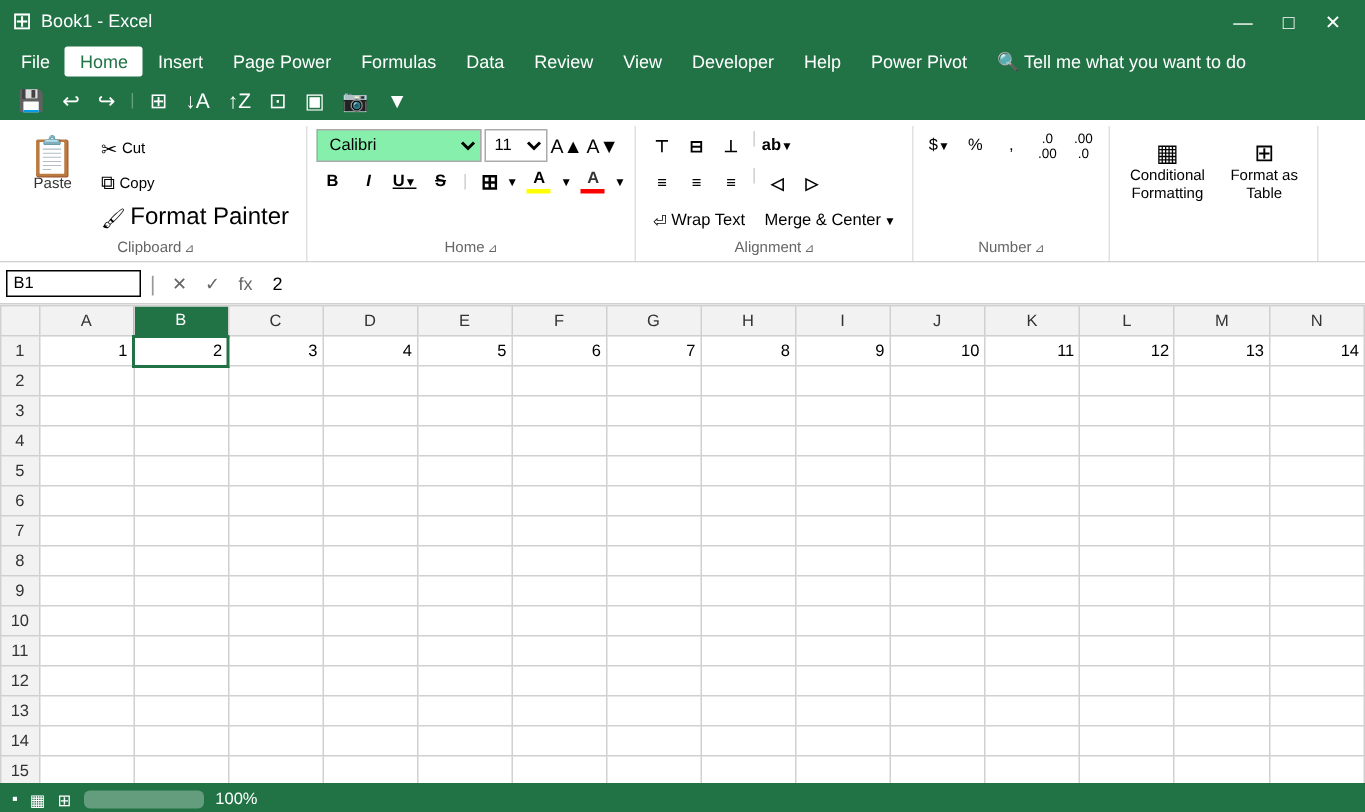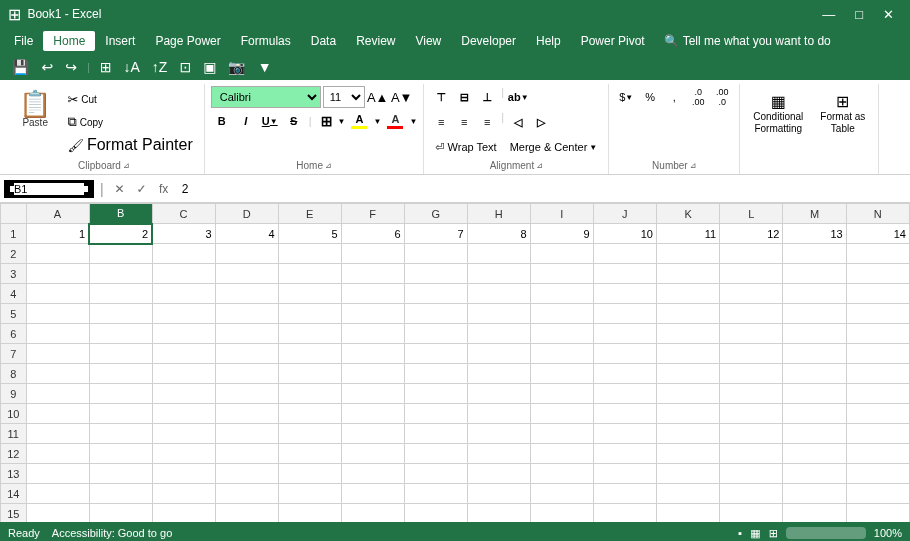--- a/index.html
+++ b/index.html
@@ -242,21 +242,21 @@
       border-bottom: 1px solid #d0d0d0;
       height: 28px;
       display: flex;
       align-items: center;
       padding: 0 4px;
       gap: 4px;
     }
     .name-box {
       width: 90px;
       height: 18px;
-      border: 6px solid #000000;
+      border: 1px solid #000000;
       padding: 0 4px;
       font-size: 11px;
       display: flex;
       align-items: center;
     }
     .name-box input {
       width: 100%;
       border: none;
       outline: none;
       font-size: 11px;
@@ -870,24 +870,20 @@
           <td class="cell"></td>
           <td class="cell"></td>
           <td class="cell"></td>
           <td class="cell"></td>
         </tr>
       </tbody>
   </table>
 </div>
 
 <div class="status-bar">
-  <div class="status-left">
-    <span>Ready</span>
-    <span>Accessibility: Good to go</span>
-  </div>
   <div class="status-right">
     <span>▪</span>
     <span>▦</span>
     <span>⊞</span>
     <span style="width:80px;height:12px;background:rgba(255,255,255,0.3);border-radius:4px;display:inline-block;vertical-align:middle;"></span>
     <span>100%</span>
   </div>
 </div>
 
 </body></html>

